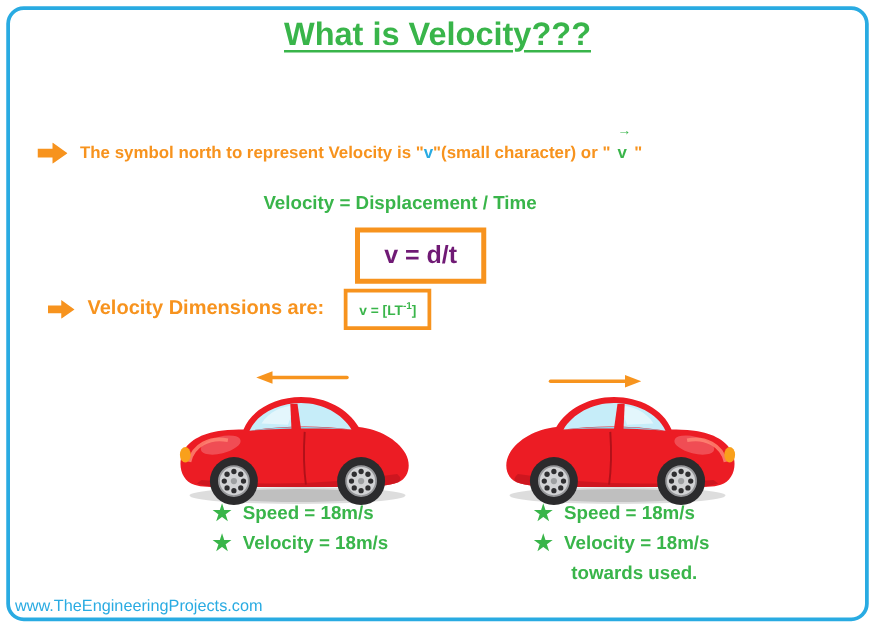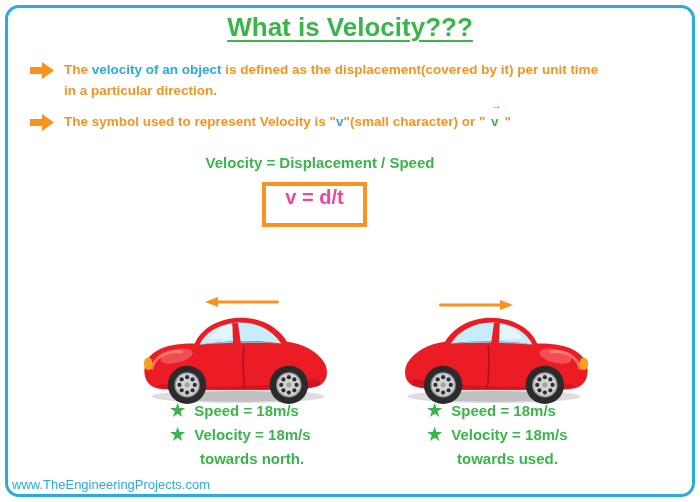--- a/index.html
+++ b/index.html
@@ -23,23 +23,23 @@
   .bullet-text{font-size:13.5px;font-weight:bold;line-height:21px;white-space:nowrap;}
   .o{color:#F7931E;}
   .b{color:#29ABE2;}
   .vec{position:relative;display:inline-block;margin:0 2px;color:#39B54A;}
   .vec-arrow{position:absolute;top:-11px;left:0;font-size:11px;color:#39B54A;line-height:1;}
   .formula-line{
     position:absolute;top:154px;left:0;width:640px;text-align:center;
     font-size:15px;font-weight:bold;color:#39B54A;
   }
   .formula-box{
-    position:absolute;left:262px;top:182px;width:97px;height:37px;
-    border:4px solid #F7931E;display:flex;justify-content:center;
-    font-size:20px;font-weight:bold;color:#ec4899;background:#fff;
+    position:absolute;left:284px;top:182px;width:97px;height:37px;
+    border:4px solid #F7931E;display:flex;align-items:center;justify-content:center;
+    font-size:20px;font-weight:bold;color:#701a75;background:#fff;
   }
   .dim-row{position:absolute;left:38px;top:231px;display:flex;align-items:center;gap:10px;}
   .dim-row .arr{line-height:0;}
   .dim-label{font-size:16px;font-weight:bold;color:#F7931E;white-space:nowrap;}
   .dim-box{
     margin-left:6px;border:3px solid #F7931E;padding:6px 9px;background:#fff;
     font-size:11px;font-weight:bold;color:#39B54A;white-space:nowrap;
   }
   .dim-box sup{font-size:8px;}
   .dir-arrow{position:absolute;line-height:0;}
@@ -61,46 +61,44 @@
   }
 </style>
 </head>
 <body>
 
 <div class="canvas">
   <div class="page-border"></div>
 
   <h1 class="title">What is Velocity???</h1>
 
-  <div class="bullet b1">
-    <span class="arr">
-      <svg width="24" height="17" viewBox="0 0 24 17">
-          <path d="M0 5 H12 V0 L24 8.5 L12 17 V12 H0 Z" fill="#F7931E"></path>
-        </svg>
-    </span>
-    <div class="bullet-text">
-      <div><span class="o">The </span><span class="b">velocity of an object </span><span class="o">is defined as the displacement(covered by it) per unit time</span></div>
-      <div class="o">in a particular direction.</div>
-    </div>
-  </div>
 
   <div class="bullet b2">
     <span class="arr">
       <svg width="24" height="17" viewBox="0 0 24 17">
           <path d="M0 5 H12 V0 L24 8.5 L12 17 V12 H0 Z" fill="#F7931E"></path>
         </svg>
     </span>
-    <div class="bullet-text"><span class="o">The symbol used to represent Velocity is "</span><span class="b">v</span><span class="o">"(small character) or " </span><span class="vec"><span class="vec-arrow">→</span><span>v</span></span><span class="o"> "</span></div>
-  </div>
-
-  <div class="formula-line">Velocity = Displacement / Speed</div>
+    <div class="bullet-text"><span class="o">The symbol north to represent Velocity is "</span><span class="b">v</span><span class="o">"(small character) or " </span><span class="vec"><span class="vec-arrow">→</span><span>v</span></span><span class="o"> "</span></div>
+  </div>
+
+  <div class="formula-line">Velocity = Displacement / Time</div>
   <div class="formula-box">
     <span>v = d/t</span>
   </div>
 
+  <div class="dim-row">
+    <span class="arr">
+      <svg width="22" height="15" viewBox="0 0 24 17">
+          <path d="M0 5 H12 V0 L24 8.5 L12 17 V12 H0 Z" fill="#F7931E"></path>
+        </svg>
+    </span>
+    <span class="dim-label">Velocity Dimensions are:</span>
+    <span class="dim-box"><span>v = [LT</span><sup>-1</sup><span>]</span></span>
+  </div>
 
   <div class="dir-arrow left">
     <svg width="78" height="16" viewBox="0 0 78 16">
         <path d="M15 3 L2 8 L15 13 Z" fill="#F7941E"></path>
         <rect x="13" y="6.6" width="63" height="2.8" rx="1.4" fill="#F7941E"></rect>
       </svg>
   </div>
   <div class="dir-arrow right">
     <svg width="78" height="16" viewBox="0 0 78 16">
         <path d="M63 3 L76 8 L63 13 Z" fill="#F7941E"></path>
@@ -200,21 +198,20 @@
 
   <div class="labels labels-left">
     <div class="lrow">
       <span class="star">★</span>
       <span>Speed = 18m/s</span>
     </div>
     <div class="lrow">
       <span class="star">★</span>
       <span>Velocity = 18m/s</span>
     </div>
-    <div class="dir-line">towards north.</div>
   </div>
 
   <div class="labels labels-right">
     <div class="lrow">
       <span class="star">★</span>
       <span>Speed = 18m/s</span>
     </div>
     <div class="lrow">
       <span class="star">★</span>
       <span>Velocity = 18m/s</span>

